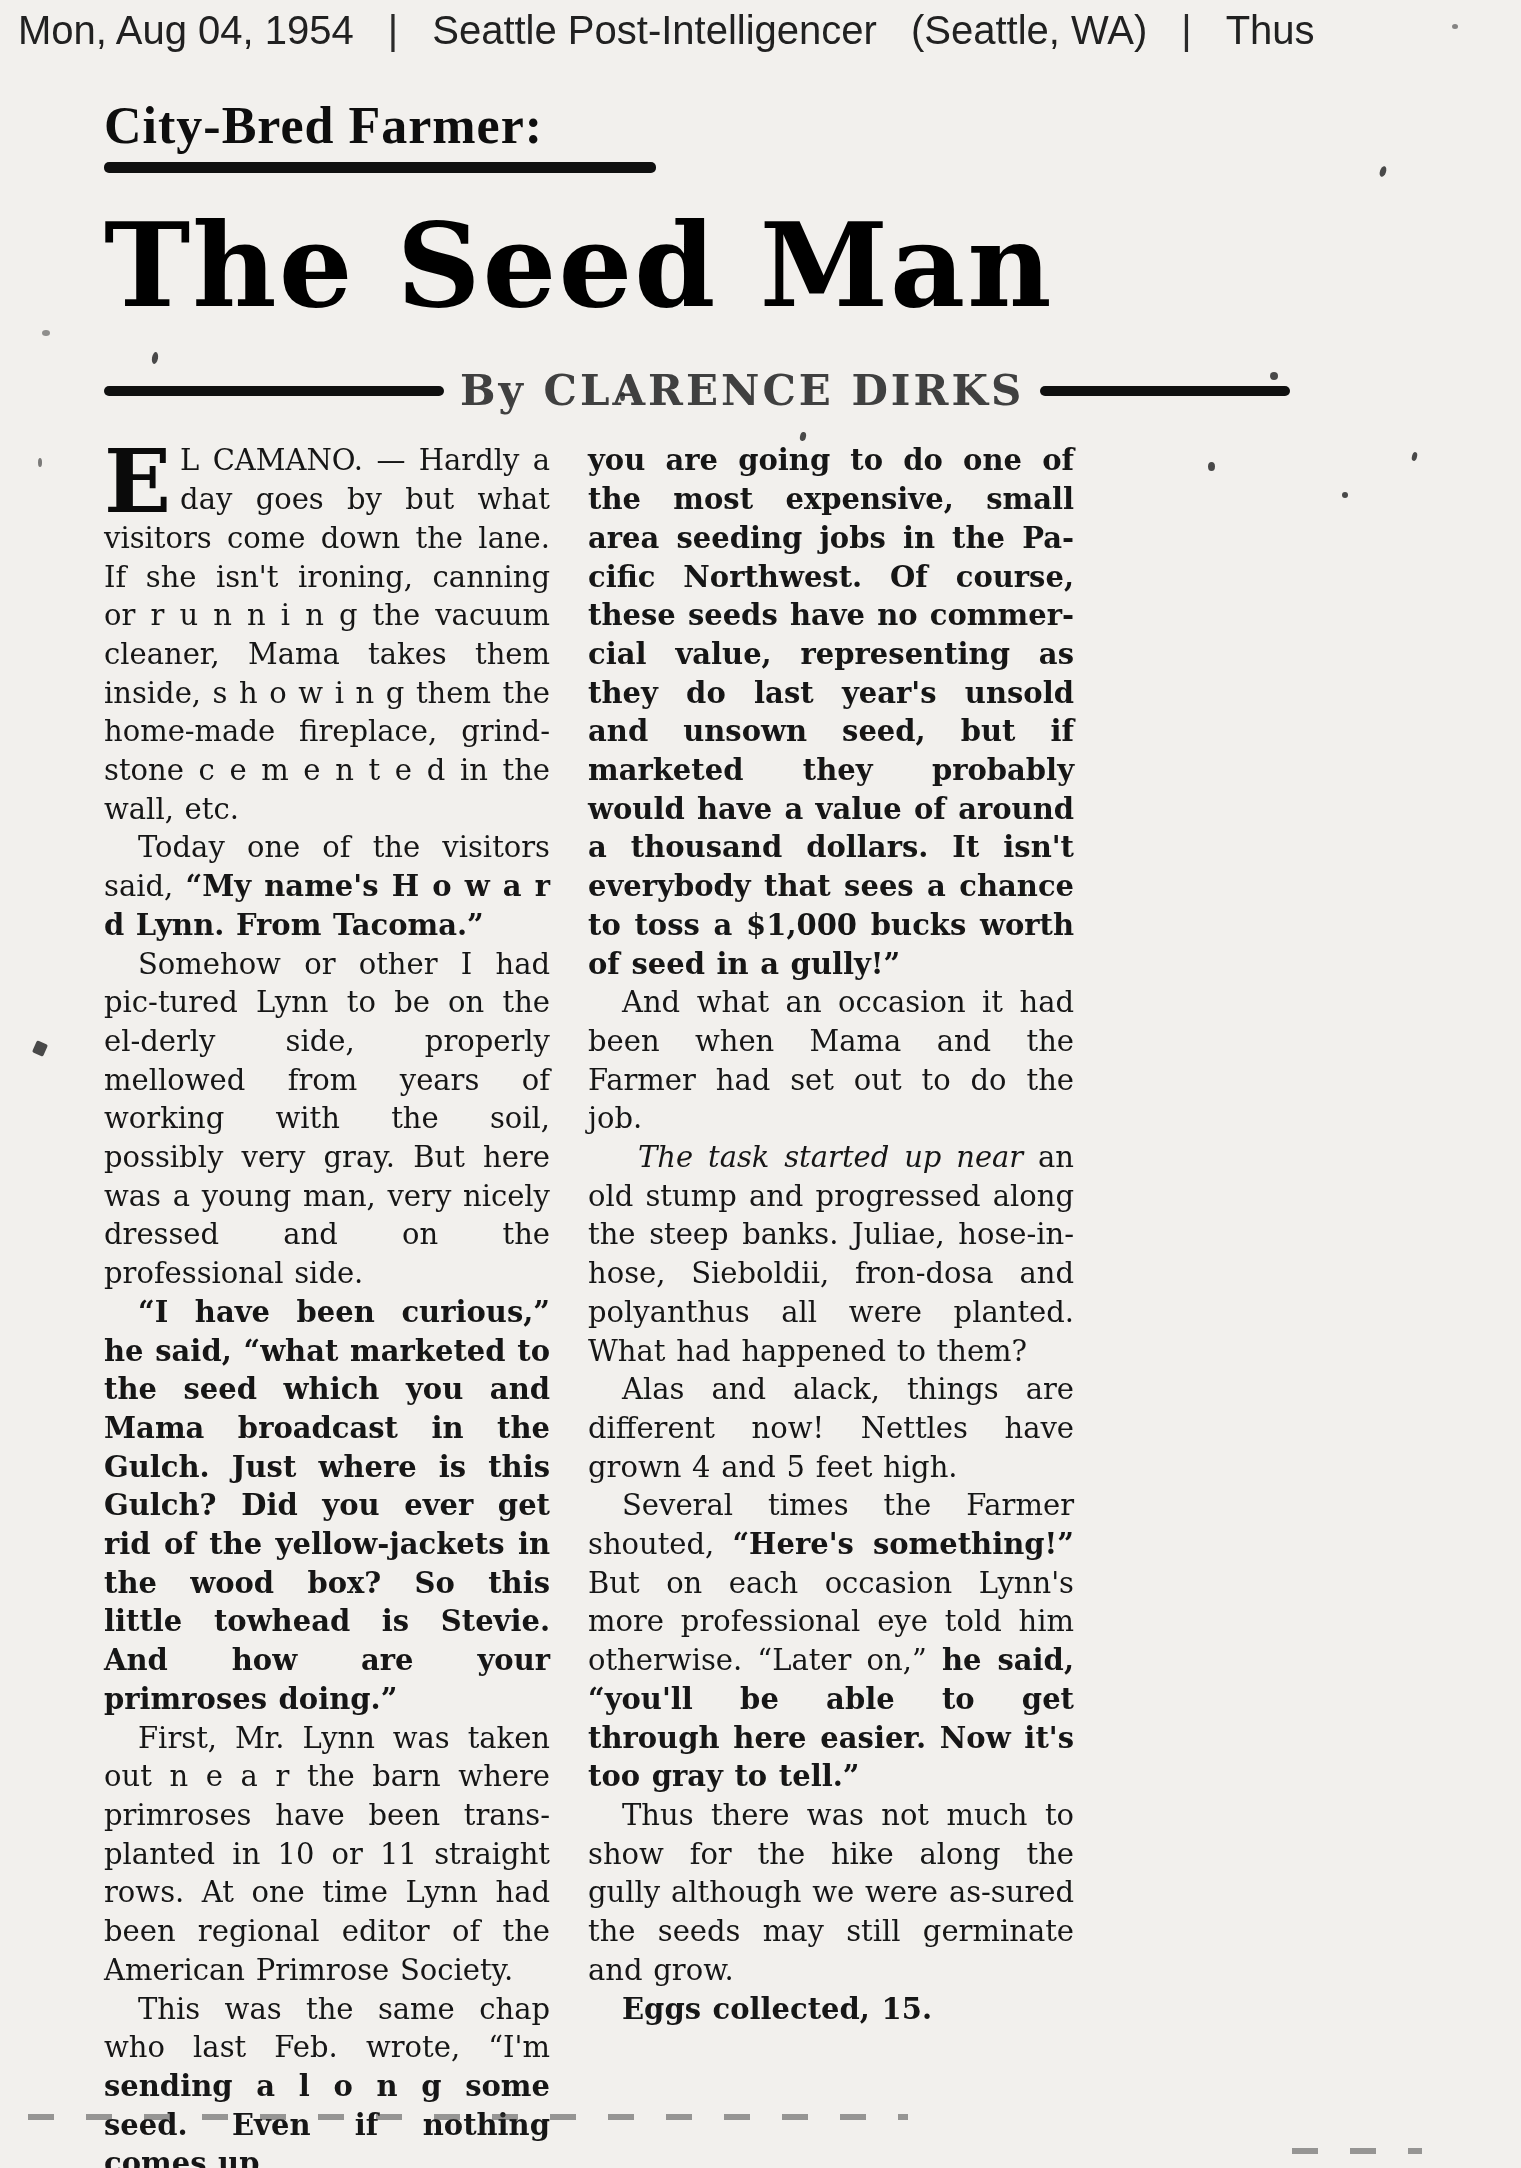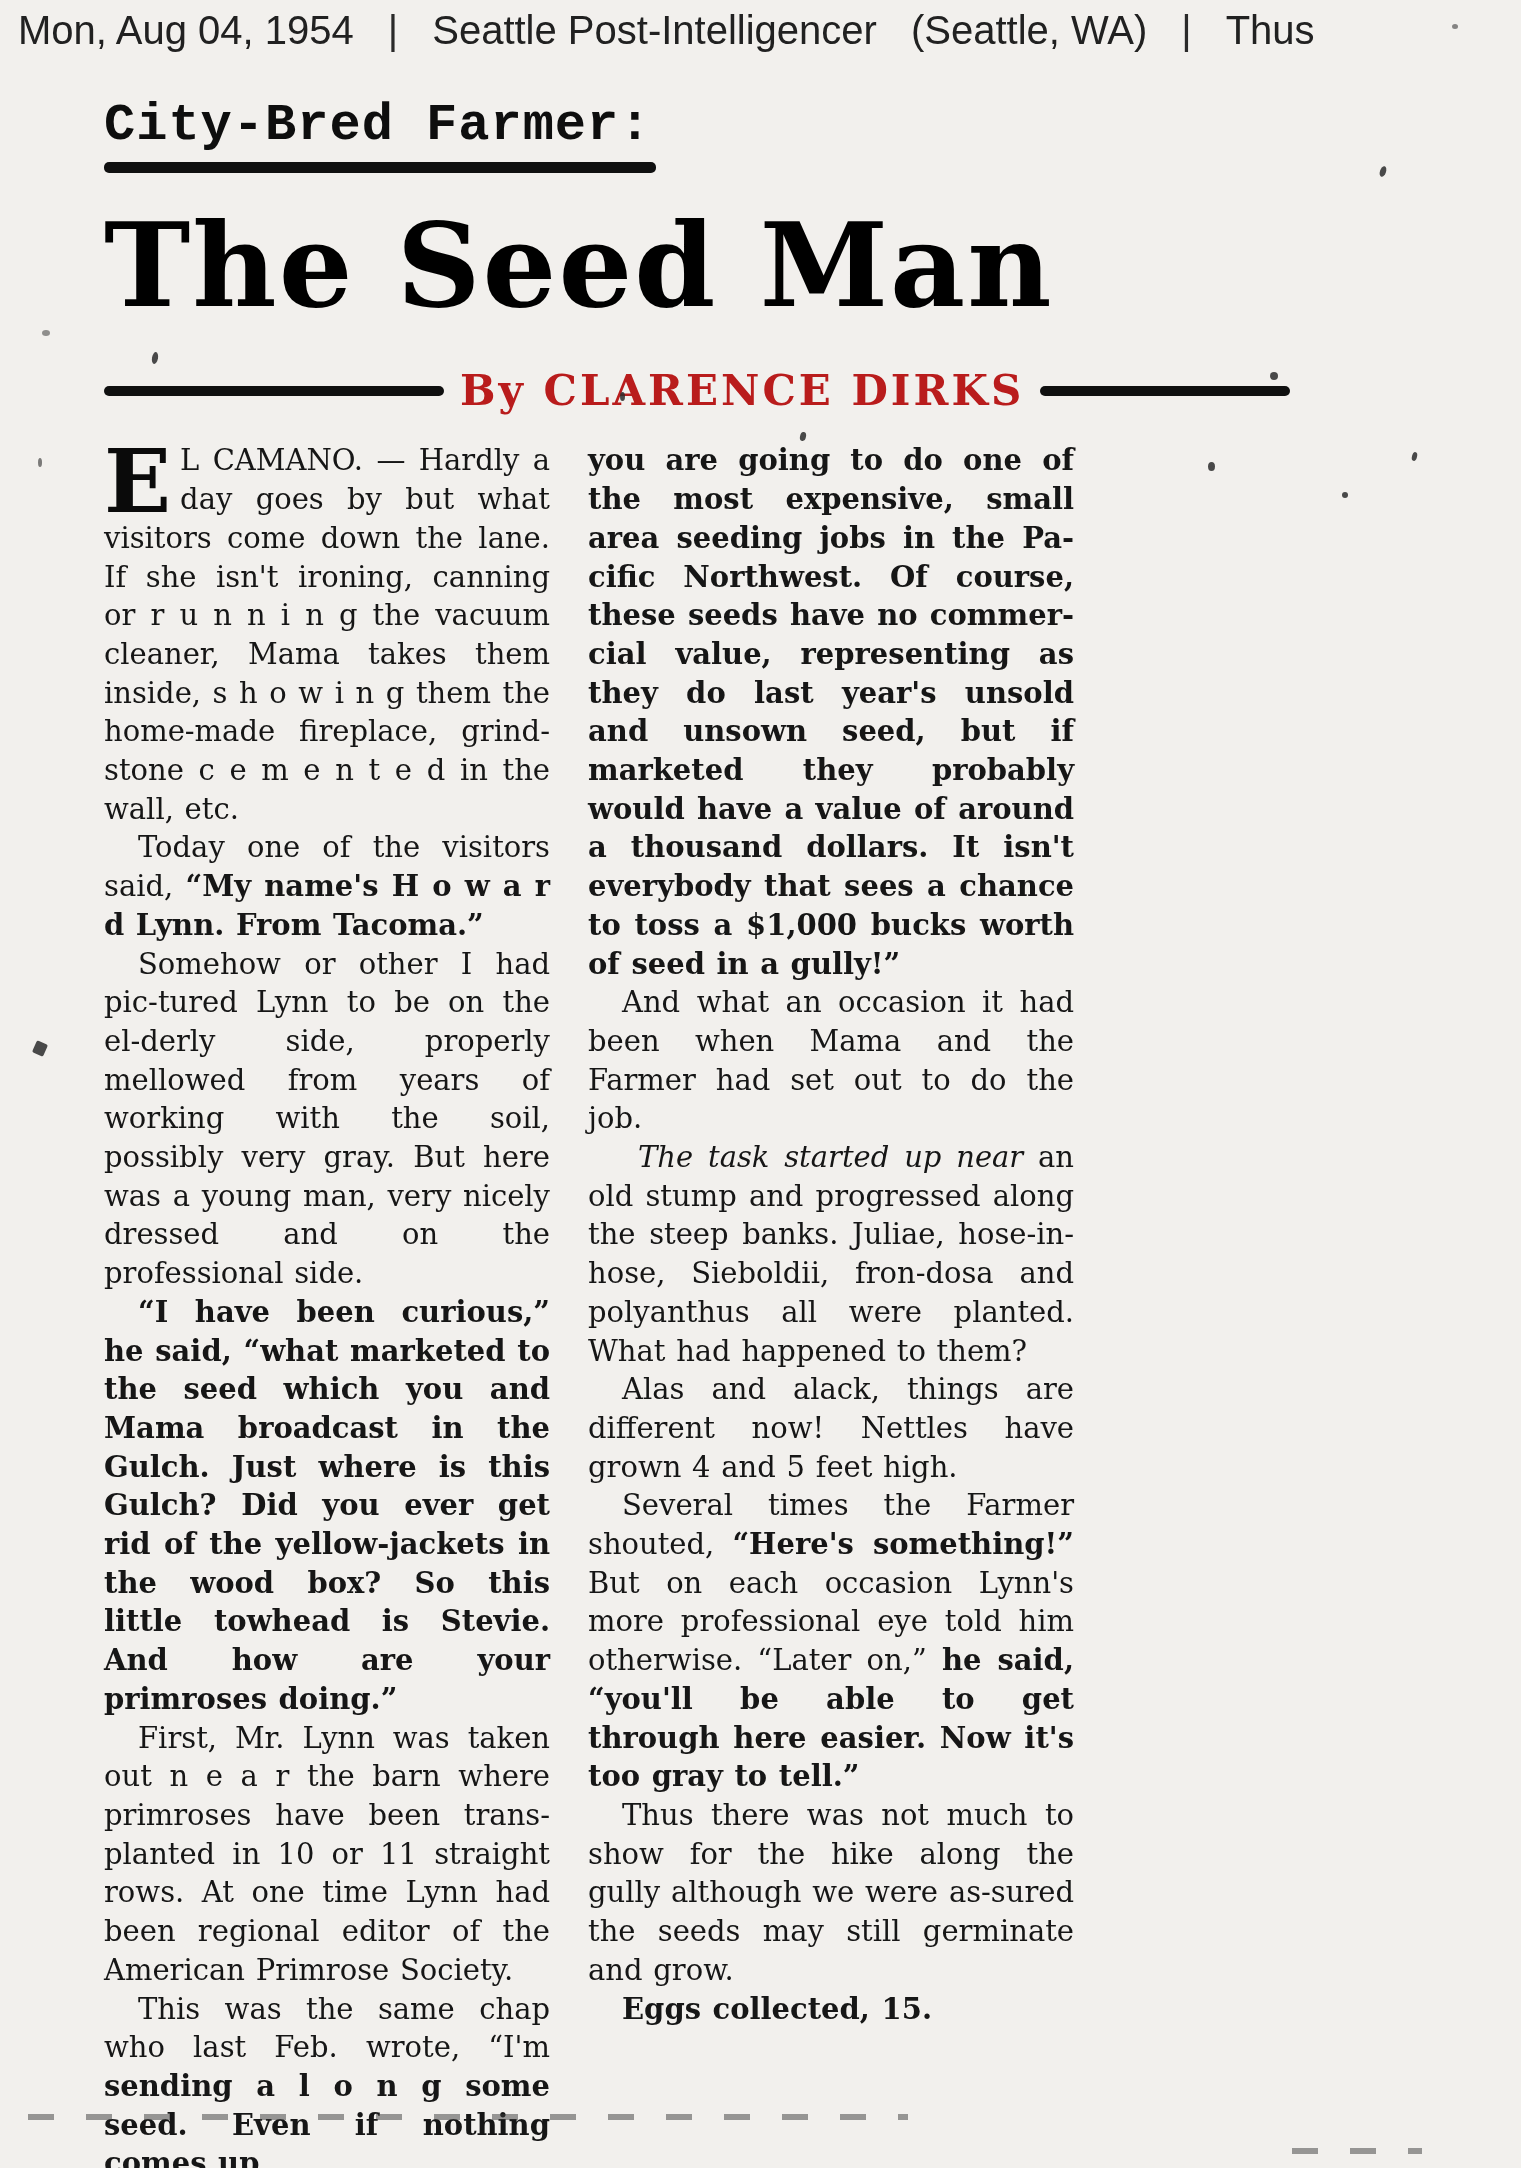--- a/index.html
+++ b/index.html
@@ -15,36 +15,36 @@
   .header{
     position:absolute;top:8px;left:18px;width:1510px;
     font-family:"Liberation Sans",sans-serif;
     font-size:40px;color:#212121;
     white-space:nowrap;display:flex;gap:34px;align-items:baseline;
   }
   .header .sep{color:#2a2a2a;}
   
   .article{position:absolute;left:104px;top:96px;width:1000px;}
   .kicker{
-    font-family:Liberation Mono, monospace;font-weight:bold;
+    font-family:Liberation Serif, serif;font-weight:bold;
     font-size:52px;letter-spacing:1px;color:#0e0e0e;
   }
   .kicker-rule{width:552px;height:11px;background:#101010;margin-top:7px;border-radius:5px;}
   .headline{
     font-family:"DejaVu Serif",serif;font-weight:bold;
     font-size:116px;line-height:1.15;letter-spacing:2px;
     color:#000;margin:26px 0 6px 0;white-space:nowrap;
   }
   .byline-row{display:flex;align-items:center;margin-top:34px;width:1186px;}
   .rule{height:10px;background:#101010;border-radius:5px;}
   .rule-left{width:340px;}
   .rule-right{flex:1;}
   .byline{
     font-size:42px;font-weight:bold;letter-spacing:3px;
-    margin:0 16px;white-space:nowrap;color:#b91c1c;
+    margin:0 16px;white-space:nowrap;color:#404040;
   }
   .columns{display:flex;gap:38px;margin-top:26px;width:1000px;}
   .col-left{width:446px;}
   .col-right{width:486px;}
   .para{
     font-size:29px;line-height:1.335;text-align:justify;
     margin:0;text-indent:34px;color:#161616;
     word-spacing:1.5px;
   }
   .para.no-indent{text-indent:0;}

